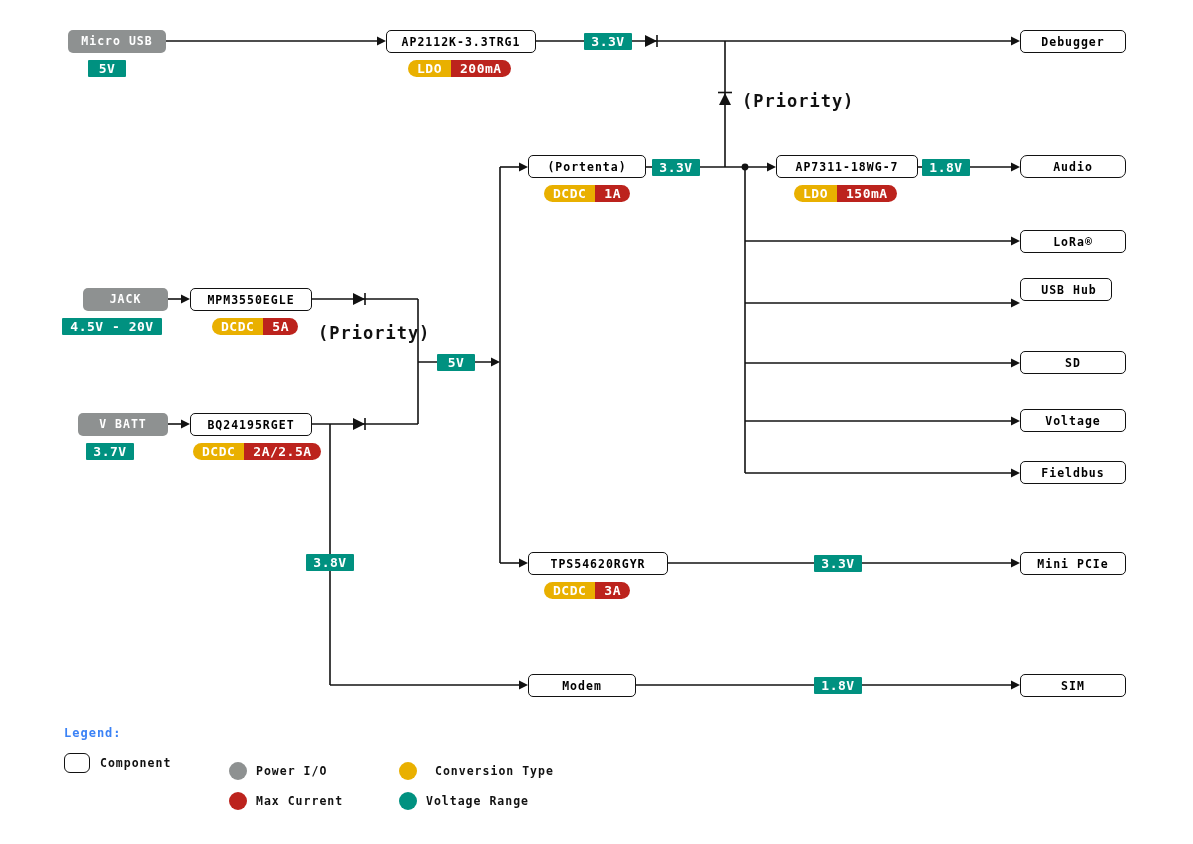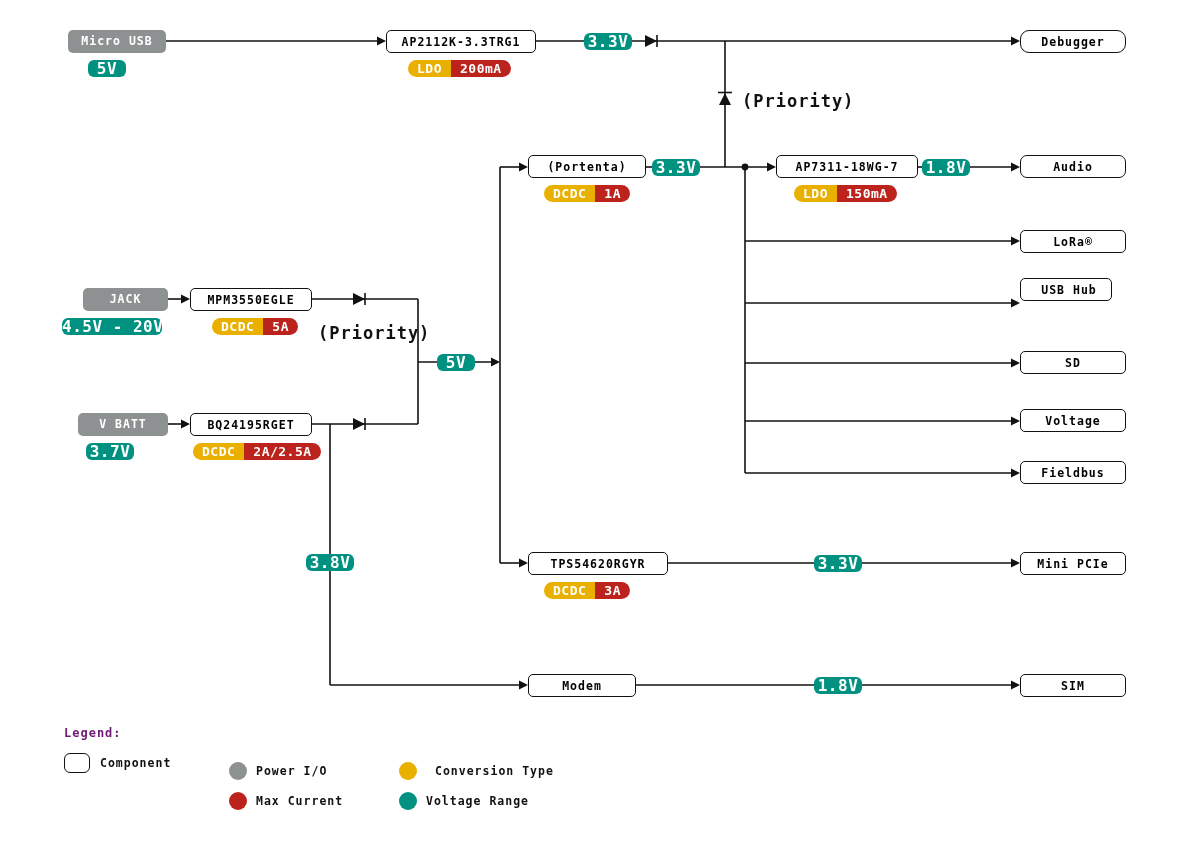--- a/index.html
+++ b/index.html
@@ -14,41 +14,41 @@
   .box{
     position:absolute;height:23px;line-height:23px;
     box-sizing:border-box;text-align:center;
     font-size:11.5px;font-weight:bold;letter-spacing:1px;
     border-radius:5px;white-space:nowrap;
   }
   .comp{background:#ffffff;border:1.7px solid #121212;color:#000;}
   .power{background:#8E9191;color:#ffffff;border:none;line-height:23px;}
   .pill{
     position:absolute;height:17px;line-height:17px;
-    border-radius:6px;color:#ffffff;text-align:center;
-    font-size:16px;font-weight:bold;letter-spacing:0.5px;white-space:nowrap;
+    border-radius:1px;color:#ffffff;text-align:center;
+    font-size:13px;font-weight:bold;letter-spacing:0.5px;white-space:nowrap;
   }
   .teal{background:#009180;}
   .capsule{
     position:absolute;height:17px;display:flex;
     border-radius:9px;overflow:hidden;
   }
   .seg{
     display:block;height:17px;line-height:17px;padding:0 9px;
     color:#ffffff;font-size:13px;font-weight:bold;letter-spacing:0.5px;white-space:nowrap;
   }
   .yellow{background:#E9B000;}
   .red{background:#BC231D;}
   .gray{background:#8E9191;}
   .edge-label{
     position:absolute;font-size:17px;font-weight:bold;color:#111;
     letter-spacing:1px;white-space:nowrap;
   }
   .legend-title{
-    position:absolute;font-size:12px;font-weight:bold;color:#701a75;letter-spacing:1px;
+    position:absolute;font-size:12px;font-weight:bold;color:#3b82f6;letter-spacing:1px;
   }
   .legend-swatch-box{
     position:absolute;width:26px;height:20px;box-sizing:border-box;
     background:#fff;border:1.7px solid #121212;border-radius:6px;
   }
   .legend-dot{position:absolute;width:18px;height:18px;border-radius:50%;}
   .legend-label{
     position:absolute;font-size:11.5px;font-weight:bold;color:#111;
     letter-spacing:1px;line-height:14px;white-space:nowrap;
   }
@@ -180,21 +180,21 @@
   <div class="box comp" style="left:528px;top:552px;width:140px;">TPS54620RGYR</div>
   <div class="capsule" style="left:544px;top:582px;">
     <span class="seg yellow">DCDC</span>
     <span class="seg red">3A</span>
   </div>
   <div class="pill teal" style="left:814px;top:555px;width:48px;">3.3V</div>
 
   <div class="box comp" style="left:528px;top:674px;width:108px;">Modem</div>
   <div class="pill teal" style="left:814px;top:677px;width:48px;">1.8V</div>
 
-  <div class="box comp" style="left:1020px;top:30px;width:106px;border-radius:9px;">Debugger</div>
+  <div class="box comp" style="left:1020px;top:30px;width:106px;">Debugger</div>
   <div class="box comp" style="left:1020px;top:155px;width:106px;border-radius:7px;">Audio</div>
   <div class="box comp" style="left:1020px;top:230px;width:106px;text-align:center;">LoRa®</div>
   <div class="box comp" style="left:1020px;top:278px;width:92px;padding-left:6px;">USB Hub</div>
   <div class="box comp" style="left:1020px;top:351px;width:106px;">SD</div>
   <div class="box comp" style="left:1020px;top:409px;width:106px;">Voltage</div>
   <div class="box comp" style="left:1020px;top:461px;width:106px;">Fieldbus</div>
   <div class="box comp" style="left:1020px;top:552px;width:106px;">Mini PCIe</div>
   <div class="box comp" style="left:1020px;top:674px;width:106px;">SIM</div>
 
   <div class="legend-title" style="left:64px;top:726px;">Legend:</div>

